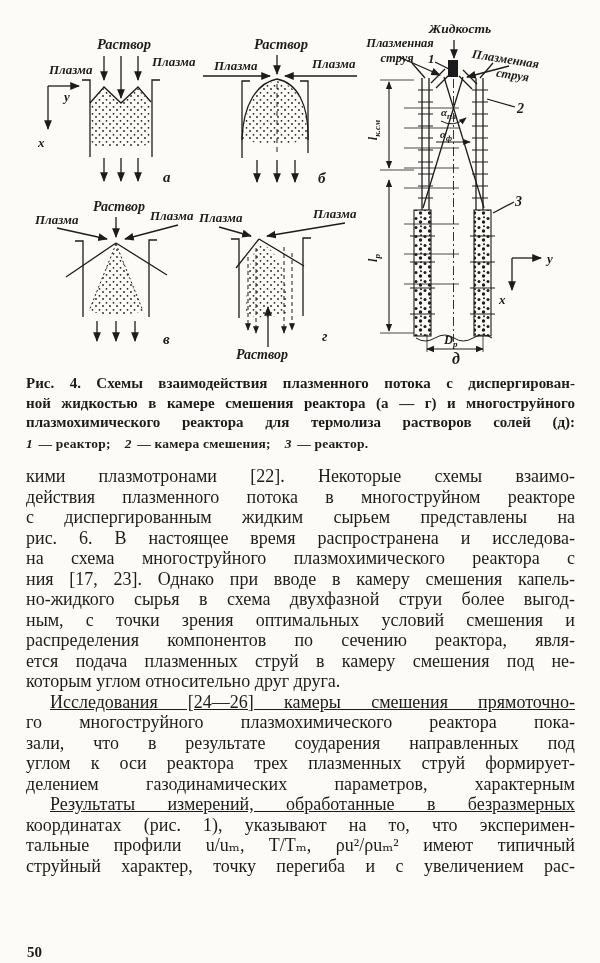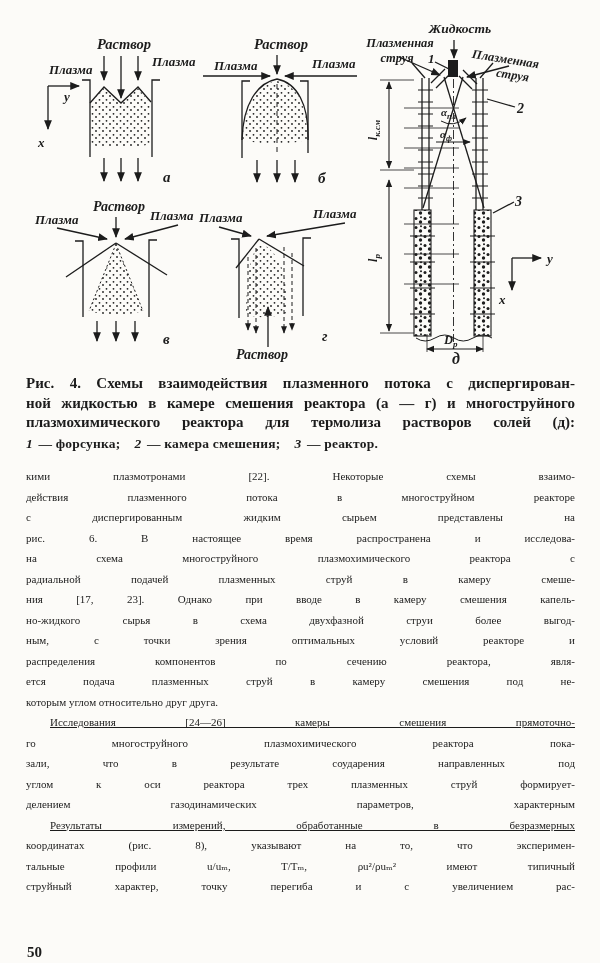--- a/index.html
+++ b/index.html
@@ -17,21 +17,21 @@
   .caption { position:absolute; left:26px; top:374px; width:549px; }
   .cap-line {
     font-size:15px; line-height:19.5px; font-weight:bold;
     text-align:justify; text-align-last:justify;
   }
   .legend { font-size:13.5px; font-weight:bold; margin-top:3px; letter-spacing:.2px; }
   .legend .leg-item { margin-right:14px; }
   .legend .num { font-style:italic; margin-right:2px; }
 
   .body-text { position:absolute; left:26px; top:466px; width:549px;
-    font-size:11px; line-height:20.5px; }
+    font-size:18px; line-height:20.5px; }
   .tline { text-align:justify; text-align-last:justify; }
   .tlast { text-align-last:left; }
   .tindent { text-indent:24px;text-decoration:underline; }
 
   .page-number { position:absolute; left:27px; top:926px; font-size:15px; font-weight:bold;margin-top:18px; }
 </style>
 </head>
 <body>
 
 <div class="page">
@@ -200,48 +200,47 @@
     </svg>
   </div>
 
   <div class="caption">
     <div>
         <div class="cap-line">Рис. 4. Схемы взаимодействия плазменного потока с диспергирован-</div>
         <div class="cap-line">ной жидкостью в камере смешения реактора (а — г) и многоструйного</div>
         <div class="cap-line">плазмохимического реактора для термолиза растворов солей (д):</div>
       </div>
     <div class="legend">
-      <span class="leg-item"><span class="num">1</span><span> — форсунка;</span></span><span class="leg-item"><span class="num">2</span><span> — камера смешения;</span></span><span class="leg-item"><span class="num">3</span><span> — реактор.</span></span>
+      <span class="leg-item"><span class="num">1</span><span> — реактор;</span></span><span class="leg-item"><span class="num">2</span><span> — камера смешения;</span></span><span class="leg-item"><span class="num">3</span><span> — реактор.</span></span>
     </div>
   </div>
 
   <div class="body-text">
       <div>
         <div class="tline">кими плазмотронами [22]. Некоторые схемы взаимо-</div>
         <div class="tline">действия плазменного потока в многоструйном реакторе</div>
         <div class="tline">с диспергированным жидким сырьем представлены на</div>
         <div class="tline">рис. 6. В настоящее время распространена и исследова-</div>
         <div class="tline">на схема многоструйного плазмохимического реактора с</div>
-        <div class="tline">радиальной подачей плазменных струй в камеру смеше-</div>
         <div class="tline">ния [17, 23]. Однако при вводе в камеру смешения капель-</div>
         <div class="tline">но-жидкого сырья в схема двухфазной струи более выгод-</div>
-        <div class="tline">ным, с точки зрения оптимальных условий реакторе и</div>
+        <div class="tline">ным, с точки зрения оптимальных условий смешения и</div>
         <div class="tline">распределения компонентов по сечению реактора, явля-</div>
         <div class="tline">ется подача плазменных струй в камеру смешения под не-</div>
         <div class="tline tlast">которым углом относительно друг друга.</div>
       </div>
       <div>
         <div class="tline tindent">Исследования [24—26] камеры смешения прямоточно-</div>
         <div class="tline">го многоструйного плазмохимического реактора пока-</div>
         <div class="tline">зали, что в результате соударения направленных под</div>
         <div class="tline">углом к оси реактора трех плазменных струй формирует-</div>
         <div class="tline">делением газодинамических параметров, характерным</div>
       </div>
       <div>
         <div class="tline tindent">Результаты измерений, обработанные в безразмерных</div>
-        <div class="tline">координатах (рис. 8), указывают на то, что эксперимен-</div>
+        <div class="tline">координатах (рис. 1), указывают на то, что эксперимен-</div>
         <div class="tline">тальные профили u/uₘ, T/Tₘ, ρu²/ρuₘ² имеют типичный</div>
         <div class="tline">струйный характер, точку перегиба и с увеличением рас-</div>
       </div>
     </div>
 
   <div class="page-number">50</div>
 </div>
 
 </body></html>

